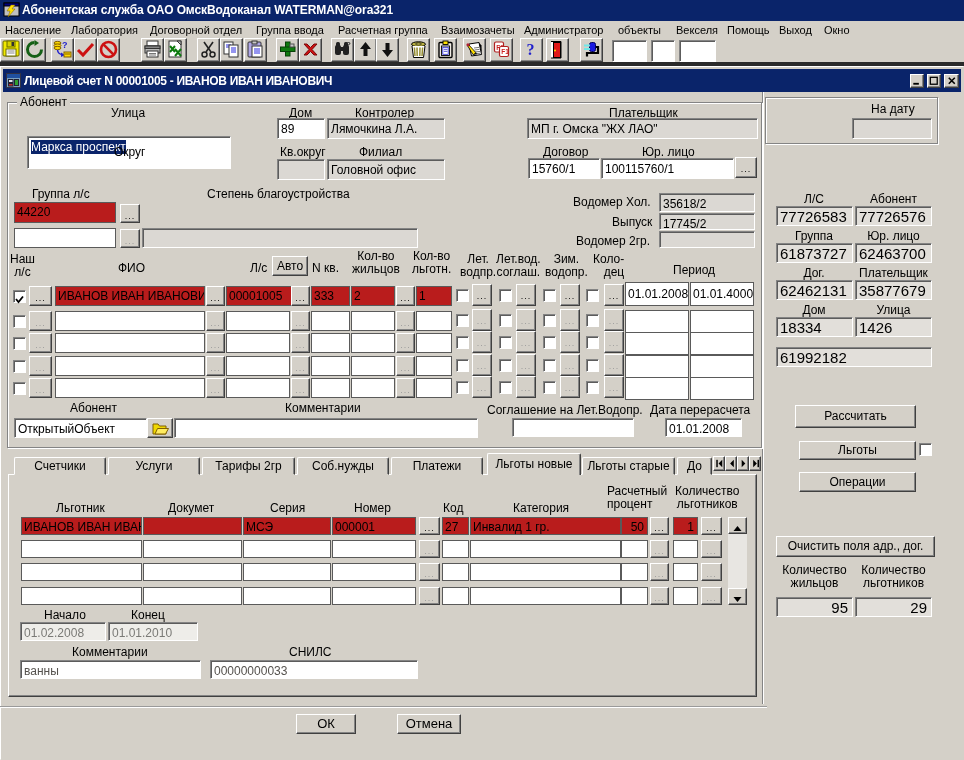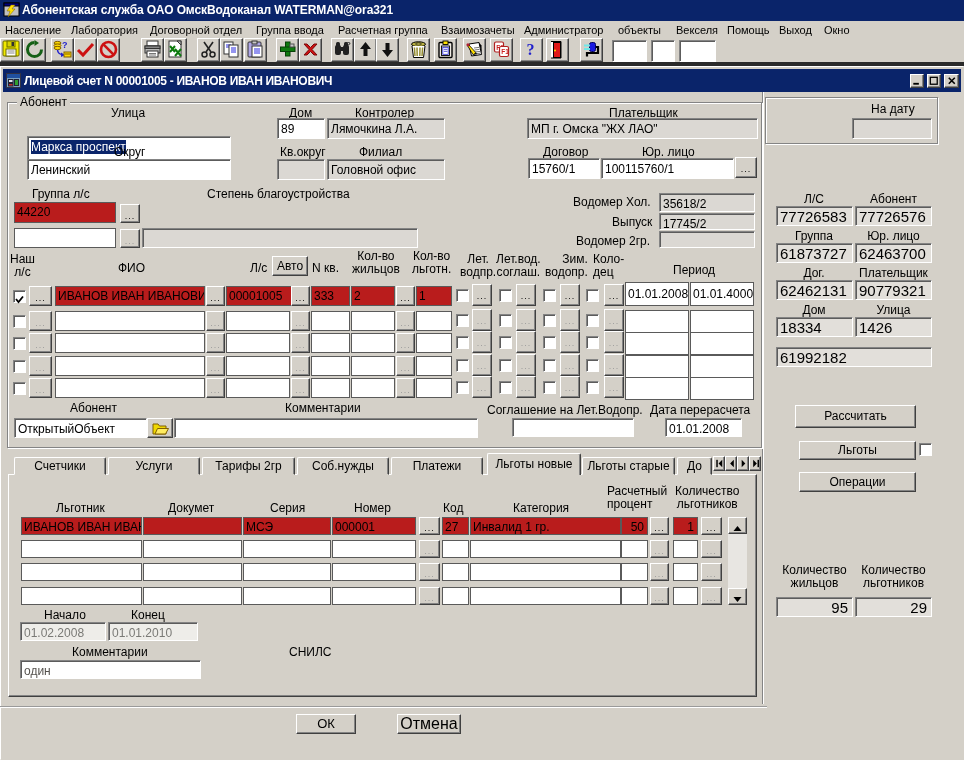--- a/index.html
+++ b/index.html
@@ -209,21 +209,20 @@
 <div class="in gin" style="left:852px;top:118px;width:80px;height:21px"></div>
 <div class="lbl" style="left:111px;top:107px">Улица</div>
 <div class="in" style="left:27px;top:136px;width:204px;height:33px"><span style="background:#0A246A;color:#fff">Маркса проспект</span></div>
 <div class="lbl" style="left:289px;top:107px">Дом</div>
 <div class="in" style="left:277px;top:118px;width:48px;height:21px">89</div>
 <div class="lbl" style="left:355px;top:107px">Контролер</div>
 <div class="in gin" style="left:327px;top:118px;width:118px;height:21px">Лямочкина Л.А.</div>
 <div class="lbl" style="left:609px;top:107px">Плательщик</div>
 <div class="in gin" style="left:527px;top:118px;width:231px;height:21px">МП г. Омска "ЖХ ЛАО"</div>
 <div class="lbl" style="left:114px;top:146px">Округ</div>
-<div class="in" style="left:27px;top:159px;width:204px;height:21px">Ленинский</div>
 <div class="lbl" style="left:280px;top:146px">Кв.округ</div>
 <div class="in gin" style="left:277px;top:159px;width:48px;height:21px"></div>
 <div class="lbl" style="left:359px;top:146px">Филиал</div>
 <div class="in gin" style="left:327px;top:159px;width:118px;height:21px">Головной офис</div>
 <div class="lbl" style="left:543px;top:146px">Договор</div>
 <div class="in" style="left:528px;top:158px;width:72px;height:21px">15760/1</div>
 <div class="lbl" style="left:642px;top:146px">Юр. лицо</div>
 <div class="in" style="left:601px;top:158px;width:133px;height:21px">100115760/1</div>
 <div class="btn dots" style="left:735px;top:157px;width:22px;height:21px">...</div>
 <div class="lbl" style="left:32px;top:188px">Группа л/с</div>
@@ -241,22 +240,22 @@
 <div class="in gin" style="left:659px;top:231px;width:96px;height:17px"></div>
     <div class="lbl" style="left:10px;top:253px;text-align:center">Наш<br>л/с</div>
 <div class="lbl" style="left:118px;top:262px">ФИО</div>
 <div class="lbl" style="left:250px;top:262px">Л/с</div>
 <div class="btn" style="left:272px;top:256px;width:36px;height:20px;line-height:18px">Авто</div>
 <div class="lbl" style="left:312px;top:262px">N кв.</div>
 <div class="lbl" style="left:352px;top:250px;text-align:center">Кол-во<br>жильцов</div>
 <div class="lbl" style="left:412px;top:250px;text-align:center">Кол-во<br>льготн.</div>
 <div class="lbl" style="left:460px;top:253px;text-align:center">Лет.<br>водпр.</div>
 <div class="lbl" style="left:496px;top:253px;text-align:center">Лет.вод.<br>соглаш.</div>
-<div class="lbl" style="left:545px;top:253px;text-align:right">Зим.<br>водопр.</div>
-<div class="lbl" style="left:593px;top:253px;text-align:left">Коло-<br>дец</div>
+<div class="lbl" style="left:545px;top:253px;text-align:center">Зим.<br>водопр.</div>
+<div class="lbl" style="left:593px;top:253px;text-align:right">Коло-<br>дец</div>
 <div class="lbl" style="left:673px;top:264px">Период</div>
 <div class="cb" style="left:13px;top:290px"><svg width="11" height="11" viewBox="0 0 11 11">
         <path d="M2 5 L4.5 8 L9 2.5" fill="none" stroke="#000" stroke-width="1.8"></path>
       </svg></div>
 <div class="btn dots" style="left:29px;top:286px;width:23px;height:20px">...</div>
 <div class="cell ycell" style="left:55px;top:286px;width:150px;height:20px">ИВАНОВ ИВАН ИВАНОВИ</div>
 <div class="btn dots" style="left:206px;top:286px;width:19px;height:20px">...</div>
 <div class="cell ycell" style="left:226px;top:286px;width:68px;height:20px">00001005</div>
 <div class="btn dots" style="left:291px;top:286px;width:19px;height:20px">...</div>
 <div class="cell ycell" style="left:311px;top:286px;width:39px;height:20px">333</div>
@@ -446,41 +445,43 @@
       </svg></div>
 <div class="btn" style="left:728px;top:588px;width:19px;height:17px;padding-top:4px"><svg width="9" height="8" viewBox="0 0 9 8">
         <polygon points="4.5,6 8.5,1 0.5,1" fill="#000"></polygon>
       </svg></div>
 <div class="lbl" style="left:44px;top:609px">Начало</div>
 <div class="lbl" style="left:131px;top:609px">Конец</div>
 <div class="in" style="left:20px;top:622px;width:86px;height:19px;color:#7a7a76;background:#EEEDE9">01.02.2008</div>
 <div class="in" style="left:108px;top:622px;width:90px;height:19px;color:#7a7a76;background:#EEEDE9">01.01.2010</div>
 <div class="lbl" style="left:72px;top:646px">Комментарии</div>
 <div class="lbl" style="left:289px;top:646px">СНИЛС</div>
-<div class="in" style="left:20px;top:660px;width:181px;height:19px;color:#55524e">один</div>
+<div class="in" style="left:20px;top:660px;width:181px;height:19px;color:#55524e">ванны</div>
+<div class="in" style="left:210px;top:660px;width:208px;height:19px;color:#55524e">00000000033</div>
 <div class="abs" style="left:0;top:706px;width:767px;height:2px;border-top:1px solid #9a9a9a;border-bottom:1px solid #fff"></div>
 <div class="btn" style="left:296px;top:714px;width:60px;height:20px;line-height:18px;font-size:13px">ОК</div>
-<div class="btn" style="left:397px;top:714px;width:64px;height:20px;line-height:18px;font-size:16px">Отмена</div>
+<div class="btn" style="left:397px;top:714px;width:64px;height:20px;line-height:18px;font-size:13px">Отмена</div>
     <div class="lbl" style="left:776px;top:193px;width:76px;text-align:center">Л/С</div>
 <div class="lbl" style="left:855px;top:193px;width:77px;text-align:center">Абонент</div>
 <div class="in rin" style="left:776px;top:206px;width:77px;height:20px">77726583</div>
 <div class="in rin" style="left:855px;top:206px;width:77px;height:20px">77726576</div>
 <div class="lbl" style="left:776px;top:230px;width:76px;text-align:center">Группа</div>
 <div class="lbl" style="left:855px;top:230px;width:77px;text-align:center">Юр. лицо</div>
 <div class="in rin" style="left:776px;top:243px;width:77px;height:20px">61873727</div>
 <div class="in rin" style="left:855px;top:243px;width:77px;height:20px">62463700</div>
 <div class="lbl" style="left:776px;top:267px;width:76px;text-align:center">Дог.</div>
 <div class="lbl" style="left:855px;top:267px;width:77px;text-align:center">Плательщик</div>
 <div class="in rin" style="left:776px;top:280px;width:77px;height:20px">62462131</div>
-<div class="in rin" style="left:855px;top:280px;width:77px;height:20px">90779321</div>
+<div class="in rin" style="left:855px;top:280px;width:77px;height:20px">35877679</div>
 <div class="lbl" style="left:776px;top:304px;width:76px;text-align:center">Дом</div>
 <div class="lbl" style="left:855px;top:304px;width:77px;text-align:center">Улица</div>
 <div class="in rin" style="left:776px;top:317px;width:77px;height:20px">18334</div>
 <div class="in rin" style="left:855px;top:317px;width:77px;height:20px">1426</div>
 <div class="in rin" style="left:776px;top:347px;width:156px;height:20px">61992182</div>
 <div class="btn" style="left:795px;top:405px;width:121px;height:23px;line-height:21px">Рассчитать</div>
 <div class="btn" style="left:799px;top:441px;width:117px;height:19px;line-height:17px">Льготы</div>
 <div class="cb" style="left:919px;top:443px"></div>
 <div class="btn" style="left:799px;top:472px;width:117px;height:20px;line-height:18px">Операции</div>
+<div class="btn" style="left:776px;top:536px;width:159px;height:21px;line-height:19px">Очистить поля адр., дог.</div>
 <div class="lbl" style="left:776px;top:564px;width:77px;text-align:center">Количество<br>жильцов</div>
 <div class="lbl" style="left:855px;top:564px;width:77px;text-align:center">Количество<br>льготников</div>
 <div class="in rin" style="left:776px;top:597px;width:77px;height:20px;text-align:right;padding-right:4px">95</div>
 <div class="in rin" style="left:855px;top:597px;width:77px;height:20px;text-align:right;padding-right:4px">29</div>
 </div>
 </body></html>

